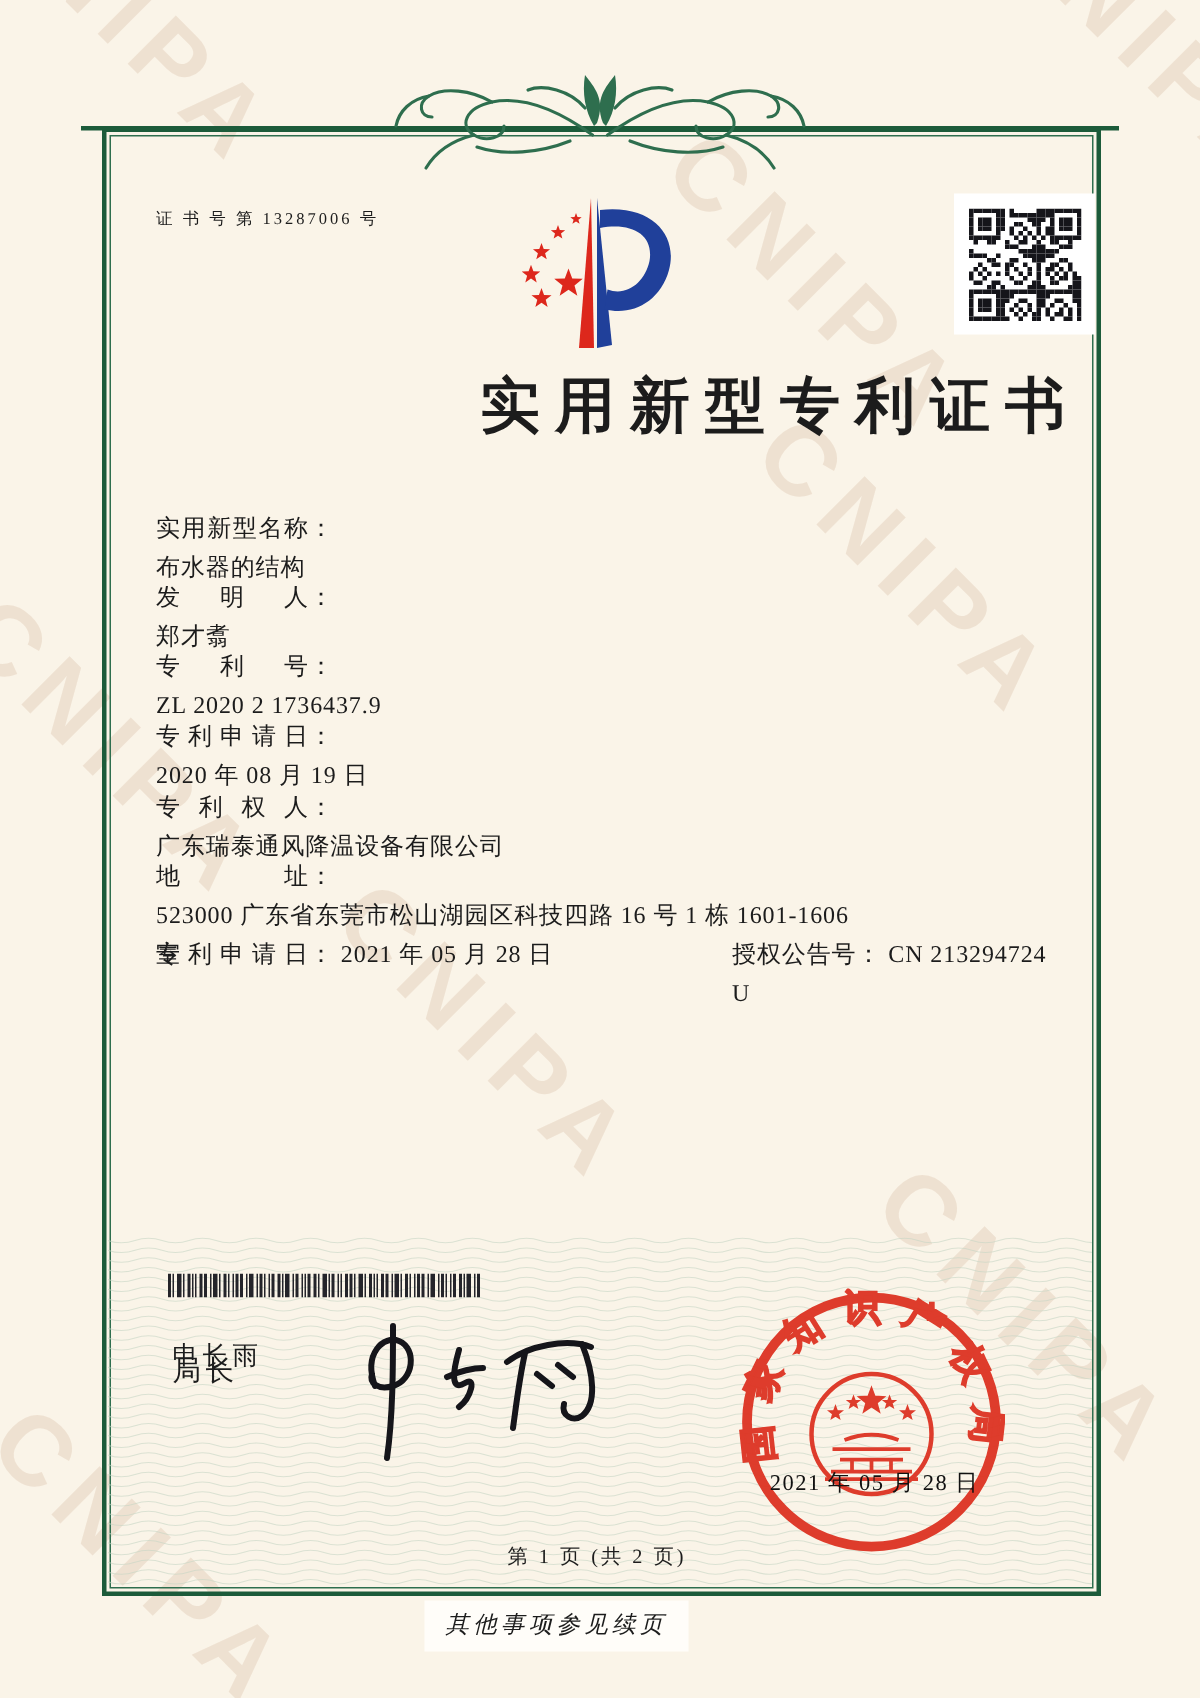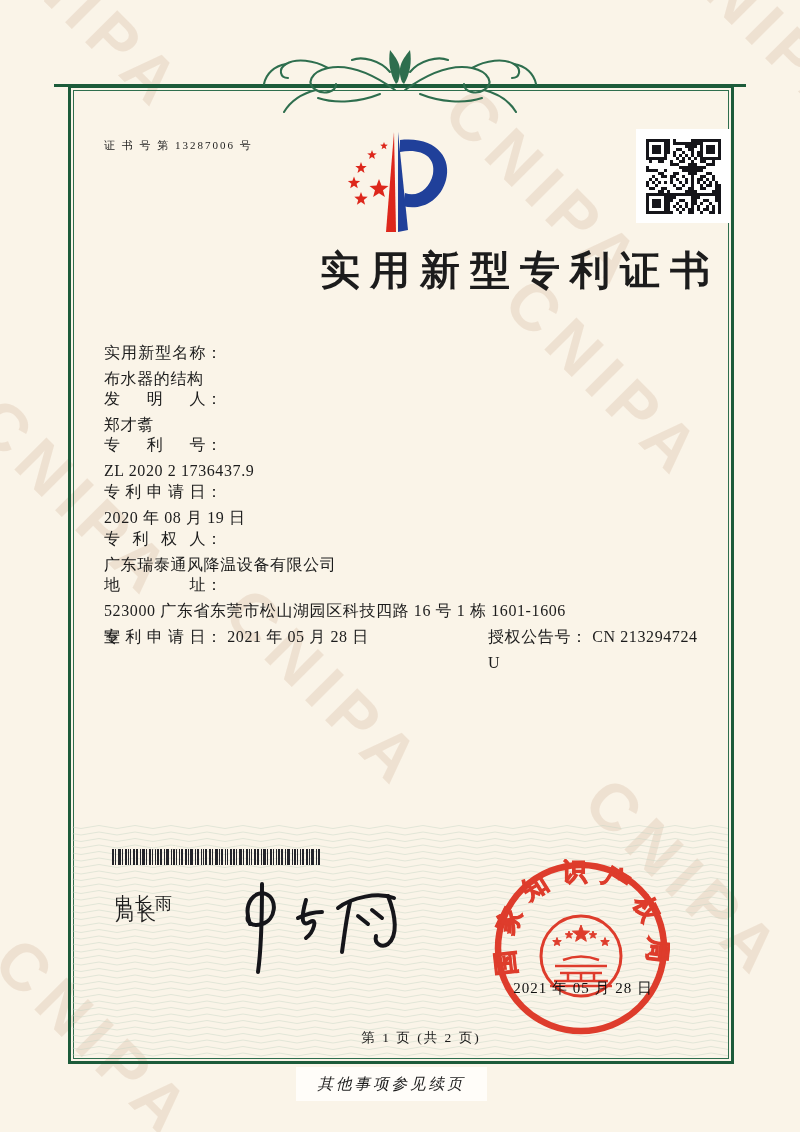--- a/index.html
+++ b/index.html
@@ -46,22 +46,22 @@
   .sig{position:absolute;left:222px;top:872px;z-index:4;}
   .sig path{fill:none;stroke:#15151a;stroke-width:4;stroke-linecap:round;stroke-linejoin:round;}
   
   .seal{position:absolute;left:492px;top:859px;z-index:5;opacity:.95;}
   .seal *{stroke:#dd3322;}
   .seal text{fill:#dd3322;stroke:none;font-weight:bold;font-size:25px;letter-spacing:13px;
              font-family:"Liberation Serif",serif;}
   .sealdate{position:absolute;left:498px;top:979px;width:170px;text-align:center;font-size:15px;
             letter-spacing:1px;z-index:6;color:#111;}
   .pageinfo{position:absolute;left:68px;top:1029px;width:660px;text-align:center;font-size:13.5px;
-            letter-spacing:2px;z-index:4;padding-left:23px;}
-  .note{position:absolute;left:296px;top:1067px;width:191px;height:34px;background:#fffdf9;
+            letter-spacing:2px;z-index:4;}
+  .note{position:absolute;left:283px;top:1067px;width:176px;height:34px;background:#fffdf9;
         text-align:center;line-height:34px;font-size:15.5px;font-style:italic;letter-spacing:3px;z-index:4;}
 </style>
 </head>
 <body>
 
 <div class="page">
 
   <span class="wm" style="left:-40px;top:-28px">CNIPA</span>
   <span class="wm" style="left:640px;top:-12px">CNIPA</span>
   <span class="wm" style="left:420px;top:150px">CNIPA</span>

